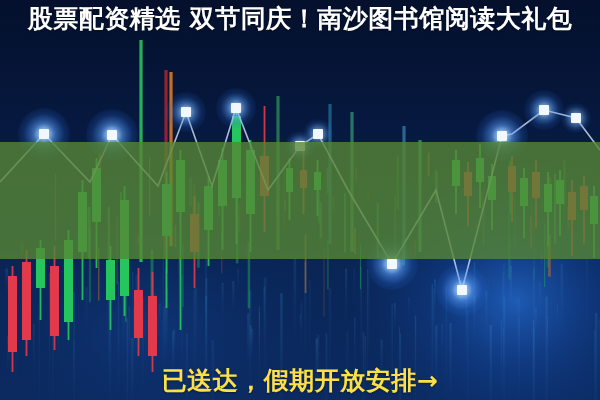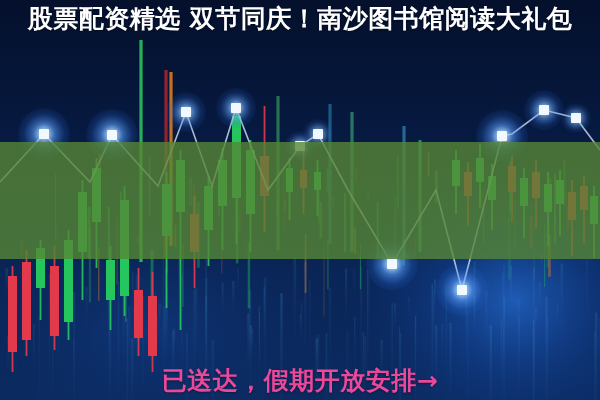--- a/index.html
+++ b/index.html
@@ -390,16 +390,16 @@
       <div class="glow-dot" style="left: 561px; top: 103px; width: 30px; height: 30px; opacity: 0.55;"></div>
       <div style="position: absolute; left: 571px; top: 113px; width: 10px; height: 10px; background: rgb(242, 248, 255); border-radius: 1px; box-shadow: rgba(160, 210, 255, 0.9) 0px 0px 8px;"></div>
     </div>
 
   <div id="band-layer">
     <div class="green-band" id="band" style="top: 142px; height: 117px; background: rgba(86, 134, 52, 0.8);"></div>
   </div>
 
   <div id="text-layer">
     <div class="headline" style="color: rgb(255, 255, 255); font-size: 25px;">股票配资精选 双节同庆！南沙图书馆阅读大礼包</div>
-    <div class="headline" style="color: #ec4899; font-size: 25px;">已送达，假期开放安排→</div>
+    <div class="headline" style="color: #fde047; font-size: 25px;">已送达，假期开放安排→</div>
   </div>
 
 </div>
 
 </body></html>

